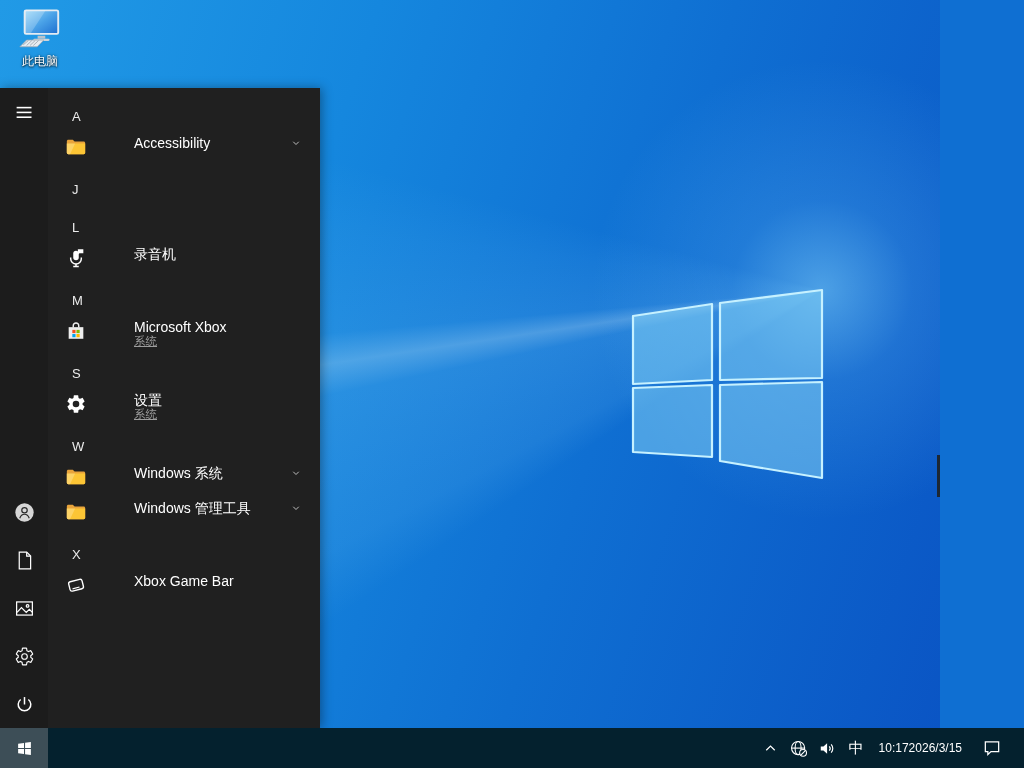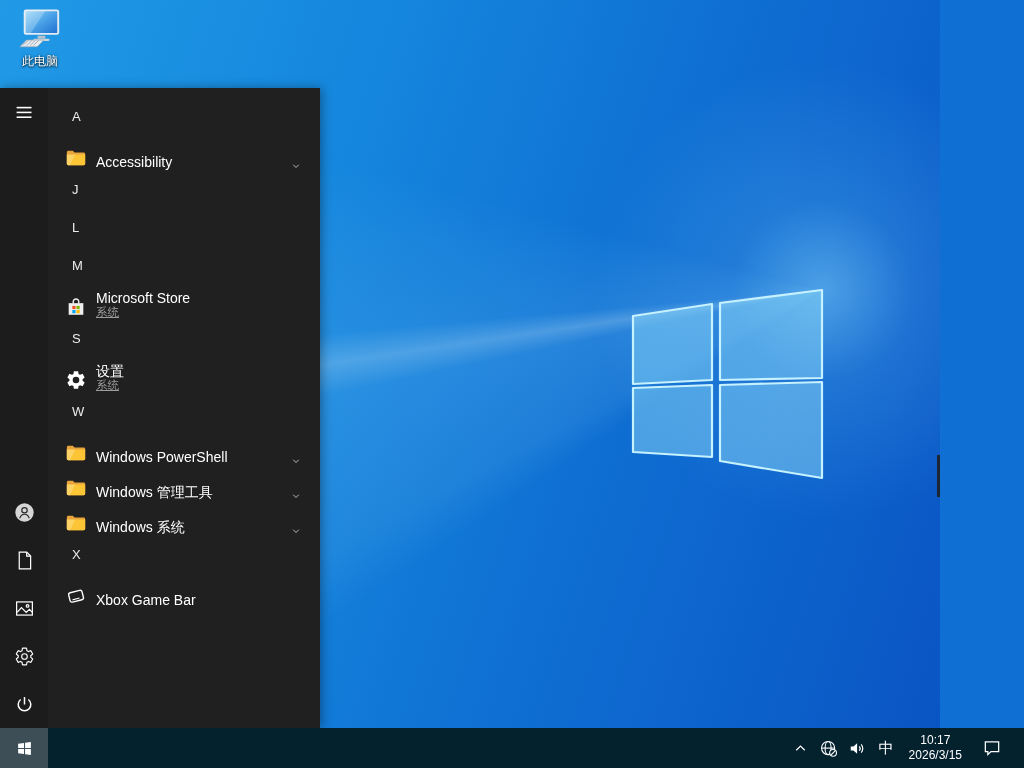--- a/index.html
+++ b/index.html
@@ -33,38 +33,38 @@
 
   
   .start-menu { position:absolute; left:0; top:88px; width:320px; height:640px; background:#202020; display:flex; box-shadow:2px 0 10px rgba(0,0,0,.35); }
   .rail { width:48px; flex:0 0 48px; display:flex; flex-direction:column; background:#1c1c1c; }
   .rail-btn { width:48px; height:48px; display:flex; align-items:center; justify-content:center; cursor:pointer; }
   .rail-btn svg { width:21px; height:21px; }
   .rail-spacer { flex:1; }
   .app-list { flex:1; padding-top:9px; overflow:hidden; }
 
   .sec-header { height:38px; display:flex; align-items:center; padding-left:24px; font-size:13px; color:#ececec; cursor:pointer; }
-  .app-row { height:35px; display:flex; align-items:flex-end; padding-left:16px; cursor:pointer; }
+  .app-row { height:35px; display:flex; align-items:flex-start; padding-left:16px; cursor:pointer;gap:38px; }
   .app-ico { width:24px; height:24px; flex:0 0 24px; display:flex; align-items:center; justify-content:center; }
   .app-ico svg { width:22px; height:22px; }
   .app-text { margin-left:8px; display:flex; flex-direction:column; justify-content:center; }
   .app-label { font-size:14px; color:#ffffff; line-height:16px; white-space:nowrap; }
   .app-sub { font-size:11.5px; color:#9d9d9d; line-height:13px;text-decoration:underline; }
   .row-chev { margin-left:auto; margin-right:18px; width:12px; height:12px; flex:0 0 12px; }
 
   
   .taskbar { position:absolute; left:0; top:728px; width:1024px; height:40px; background:#04212e; display:flex; align-items:stretch; z-index:5; }
   .start-btn { width:48px; display:flex; align-items:center; justify-content:center; background:#3d4e57; cursor:pointer; }
   .start-btn svg { width:17px; height:17px; }
   .tray { margin-left:auto; display:flex; align-items:center; height:100%; padding-right:12px; }
   .tray-btn { height:100%; display:flex; align-items:center; justify-content:center; cursor:pointer; padding:0 5px; }
   .tray-btn svg { width:17px; height:17px; }
   .tray-btn.globe svg, .tray-btn.speaker svg { width:19px; height:19px; }
   .ime { font-size:15px; color:#fff; padding:0 7px; font-weight:400; }
-  .clock { display:flex; flex-direction:column; align-items:center; justify-content:center; color:#fff; font-size:12px; line-height:15px; padding:0 8px; cursor:pointer; }
+  .clock { display:flex; flex-direction:row; align-items:center; justify-content:center; color:#fff; font-size:12px; line-height:15px; padding:0 8px; cursor:pointer; }
   .action-center { padding:0 10px 0 12px; }
   .action-center svg { width:20px; height:20px; }
 </style>
 </head>
 <body>
 
 <div class="desktop">
   <div class="rays"></div>
 
   <svg class="logo-svg" viewBox="0 0 1024 768" width="1024" height="768">
@@ -172,36 +172,49 @@
           <span class="row-chev"><svg viewBox="0 0 24 24" fill="none" stroke="#bdbdbd" stroke-width="2">
               <path d="M6.5 9.5L12 15l5.5-5.5"></path>
             </svg></span>
         </div>
         <div class="sec-header">
           <span>J</span>
         </div>
         <div class="sec-header">
           <span>L</span>
         </div>
+        <div class="app-row">
+          <div class="app-ico">
+            <svg viewBox="0 0 24 24">
+              <rect x="9" y="4" width="6" height="10.5" rx="3" fill="#fff"></rect>
+              <path d="M6.2 11.5v1.2a5.8 5.8 0 0 0 11.6 0v-1.2" fill="none" stroke="#fff" stroke-width="1.6"></path>
+              <path d="M12 18.5v2.8M9 21.3h6" stroke="#fff" stroke-width="1.6"></path>
+              <path d="M14 2.5h6v4.4h-4.2L14 8.2z" fill="#fff"></path>
+            </svg>
+          </div>
+          <div class="app-text">
+            <span class="app-label">录音机</span>
+          </div>
+        </div>
         <div class="sec-header">
           <span>M</span>
         </div>
         <div class="app-row">
           <div class="app-ico">
             <svg viewBox="0 0 24 24">
               <path d="M9 8.2V6.4A3 3 0 0 1 12 3.2a3 3 0 0 1 3 3.2v1.8" fill="none" stroke="#eee" stroke-width="1.6"></path>
               <path fill="#eee" d="M4 7.8h16v12.7H4z"></path>
               <rect x="8" y="10.8" width="3.5" height="3.5" fill="#f25022"></rect>
               <rect x="12.5" y="10.8" width="3.5" height="3.5" fill="#7fba00"></rect>
               <rect x="8" y="15.3" width="3.5" height="3.5" fill="#00a4ef"></rect>
               <rect x="12.5" y="15.3" width="3.5" height="3.5" fill="#ffb900"></rect>
             </svg>
           </div>
           <div class="app-text">
-            <span class="app-label">Microsoft Store</span>
+            <span class="app-label">Microsoft Xbox</span>
             <span class="app-sub">系统</span>
           </div>
         </div>
         <div class="sec-header">
           <span>S</span>
         </div>
         <div class="app-row">
           <div class="app-ico">
             <svg viewBox="0 0 24 24" fill="#fff">
               <path d="M19.14 12.94c.04-.3.06-.61.06-.94s-.02-.64-.07-.94l2.03-1.58c.18-.14.23-.41.12-.61l-1.92-3.32c-.12-.22-.37-.29-.59-.22l-2.39.96c-.5-.38-1.03-.7-1.62-.94l-.36-2.54c-.04-.24-.24-.41-.48-.41h-3.84c-.24 0-.43.17-.47.41l-.36 2.54c-.59.24-1.13.57-1.62.94l-2.39-.96c-.22-.08-.47 0-.59.22L2.74 8.87c-.12.21-.08.47.12.61l2.03 1.58c-.05.3-.09.63-.09.94s.02.64.07.94l-2.03 1.58c-.18.14-.23.41-.12.61l1.92 3.32c.12.22.37.29.59.22l2.39-.96c.5.38 1.03.7 1.62.94l.36 2.54c.05.24.24.41.48.41h3.84c.24 0 .44-.17.47-.41l.36-2.54c.59-.24 1.13-.56 1.62-.94l2.39.96c.22.08.47 0 .59-.22l1.92-3.32c.12-.22.07-.47-.12-.61l-2.01-1.58zM12 15.6a3.6 3.6 0 1 1 0-7.2 3.6 3.6 0 0 1 0 7.2z"></path>
@@ -217,51 +230,36 @@
         </div>
         <div class="app-row">
           <div class="app-ico">
             <svg viewBox="0 0 24 24">
               <path fill="#e9a43b" d="M2 5.6c0-.9.7-1.6 1.6-1.6h4.9l2 2h9.9c.9 0 1.6.7 1.6 1.6v10.8c0 .9-.7 1.6-1.6 1.6H3.6A1.6 1.6 0 0 1 2 18.4z"></path>
               <path fill="#fcc535" d="M2 8.2h20v10.2c0 .9-.7 1.6-1.6 1.6H3.6A1.6 1.6 0 0 1 2 18.4z"></path>
               <path fill="rgba(255,255,255,0.25)" d="M2 8.2h9L5.5 20H3.6A1.6 1.6 0 0 1 2 18.4z"></path>
             </svg>
           </div>
           <div class="app-text">
-            <span class="app-label">Windows PowerShell</span>
+            <span class="app-label">Windows 系统</span>
           </div>
           <span class="row-chev"><svg viewBox="0 0 24 24" fill="none" stroke="#bdbdbd" stroke-width="2">
               <path d="M6.5 9.5L12 15l5.5-5.5"></path>
             </svg></span>
         </div>
         <div class="app-row">
           <div class="app-ico">
             <svg viewBox="0 0 24 24">
               <path fill="#e9a43b" d="M2 5.6c0-.9.7-1.6 1.6-1.6h4.9l2 2h9.9c.9 0 1.6.7 1.6 1.6v10.8c0 .9-.7 1.6-1.6 1.6H3.6A1.6 1.6 0 0 1 2 18.4z"></path>
               <path fill="#fcc535" d="M2 8.2h20v10.2c0 .9-.7 1.6-1.6 1.6H3.6A1.6 1.6 0 0 1 2 18.4z"></path>
               <path fill="rgba(255,255,255,0.25)" d="M2 8.2h9L5.5 20H3.6A1.6 1.6 0 0 1 2 18.4z"></path>
             </svg>
           </div>
           <div class="app-text">
             <span class="app-label">Windows 管理工具</span>
-          </div>
-          <span class="row-chev"><svg viewBox="0 0 24 24" fill="none" stroke="#bdbdbd" stroke-width="2">
-              <path d="M6.5 9.5L12 15l5.5-5.5"></path>
-            </svg></span>
-        </div>
-        <div class="app-row">
-          <div class="app-ico">
-            <svg viewBox="0 0 24 24">
-              <path fill="#e9a43b" d="M2 5.6c0-.9.7-1.6 1.6-1.6h4.9l2 2h9.9c.9 0 1.6.7 1.6 1.6v10.8c0 .9-.7 1.6-1.6 1.6H3.6A1.6 1.6 0 0 1 2 18.4z"></path>
-              <path fill="#fcc535" d="M2 8.2h20v10.2c0 .9-.7 1.6-1.6 1.6H3.6A1.6 1.6 0 0 1 2 18.4z"></path>
-              <path fill="rgba(255,255,255,0.25)" d="M2 8.2h9L5.5 20H3.6A1.6 1.6 0 0 1 2 18.4z"></path>
-            </svg>
-          </div>
-          <div class="app-text">
-            <span class="app-label">Windows 系统</span>
           </div>
           <span class="row-chev"><svg viewBox="0 0 24 24" fill="none" stroke="#bdbdbd" stroke-width="2">
               <path d="M6.5 9.5L12 15l5.5-5.5"></path>
             </svg></span>
         </div>
         <div class="sec-header">
           <span>X</span>
         </div>
         <div class="app-row">
           <div class="app-ico">

